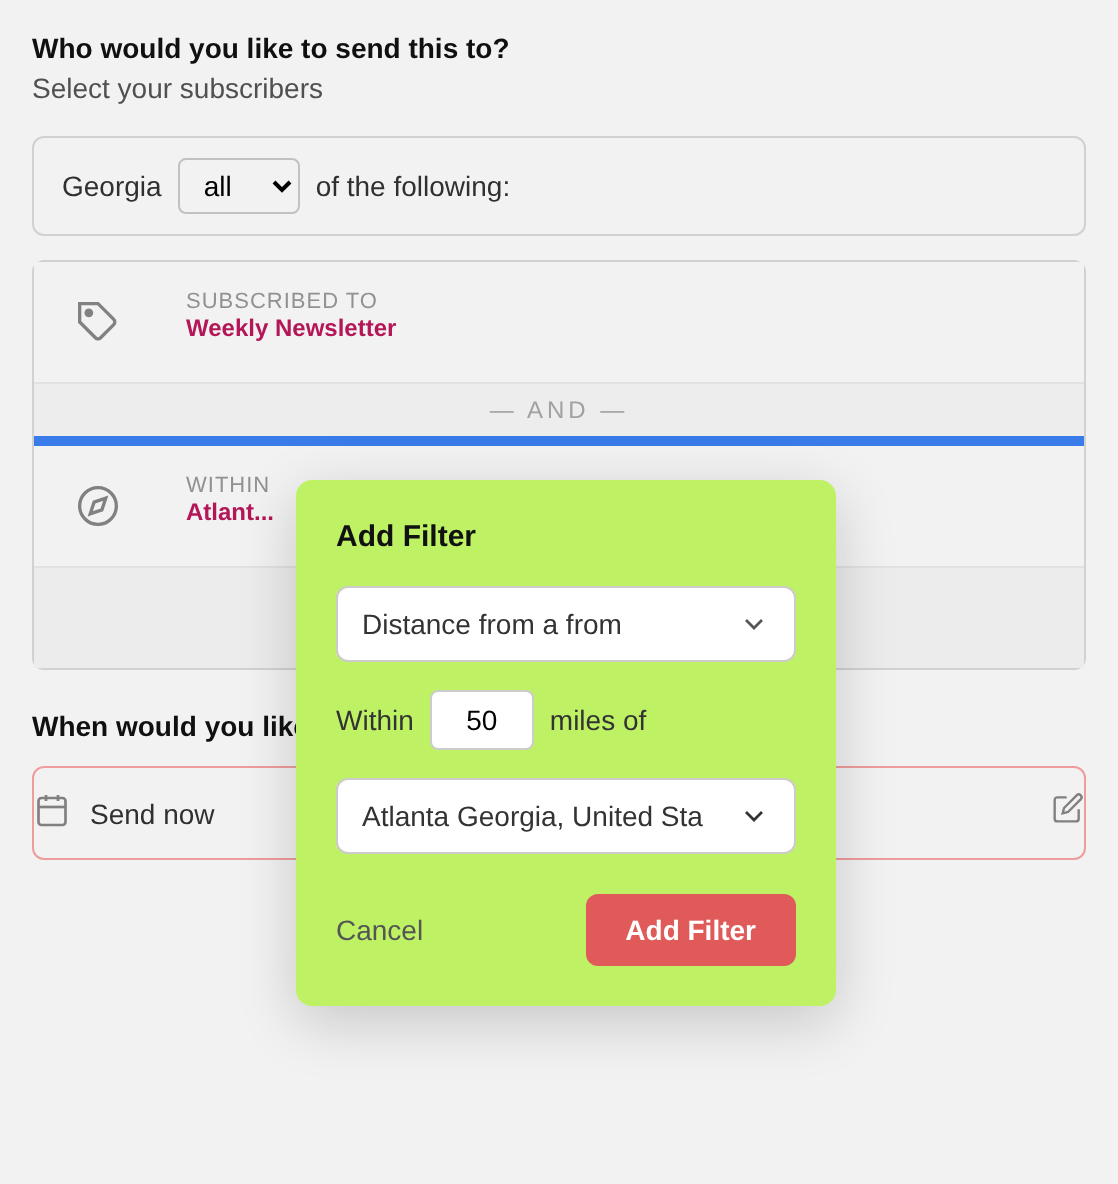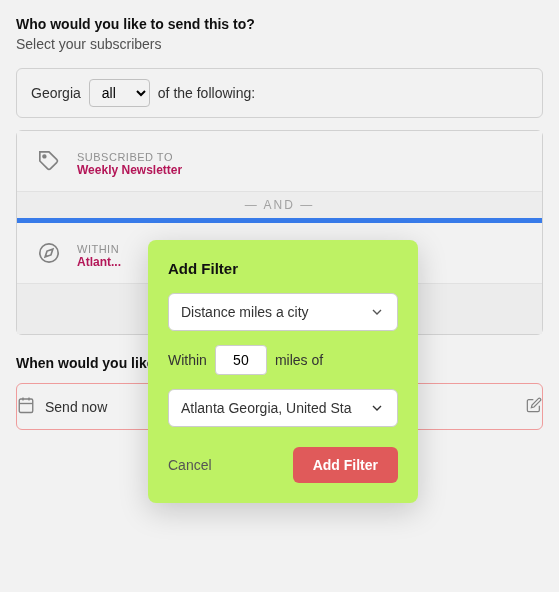--- a/index.html
+++ b/index.html
@@ -64,22 +64,22 @@
 
     .filters-container {
       border: 1px solid #ddd;
       border-radius: 6px;
       overflow: visible;
       margin-bottom: 12px;
     }
 
     .filter-card {
       display: flex;
-      align-items: flex-end;
-      gap: 12px;
+      align-items: flex-start;
+      gap: 28px;
       padding: 14px 16px;
       background: #fff;
     }
 
     .filter-icon {
       width: 32px;
       height: 32px;
       display: flex;
       align-items: center;
       justify-content: center;
@@ -350,21 +350,21 @@
     </span>
   </div>
 </div>
 
 <div class="overlay"></div>
 
 <div class="modal">
   <div class="modal-title">Add Filter</div>
 
   <div class="modal-dropdown">
-    <span>Distance miles a city</span>
+    <span>Distance from a from</span>
     <svg viewBox="0 0 24 24" fill="none" stroke="currentColor" stroke-width="2">
       <polyline points="6 9 12 15 18 9"></polyline>
     </svg>
   </div>
 
   <div class="within-row">
     <span>Within</span>
     <input class="miles-input" type="text" value="50" style="">
     <span>miles of</span>
   </div>

